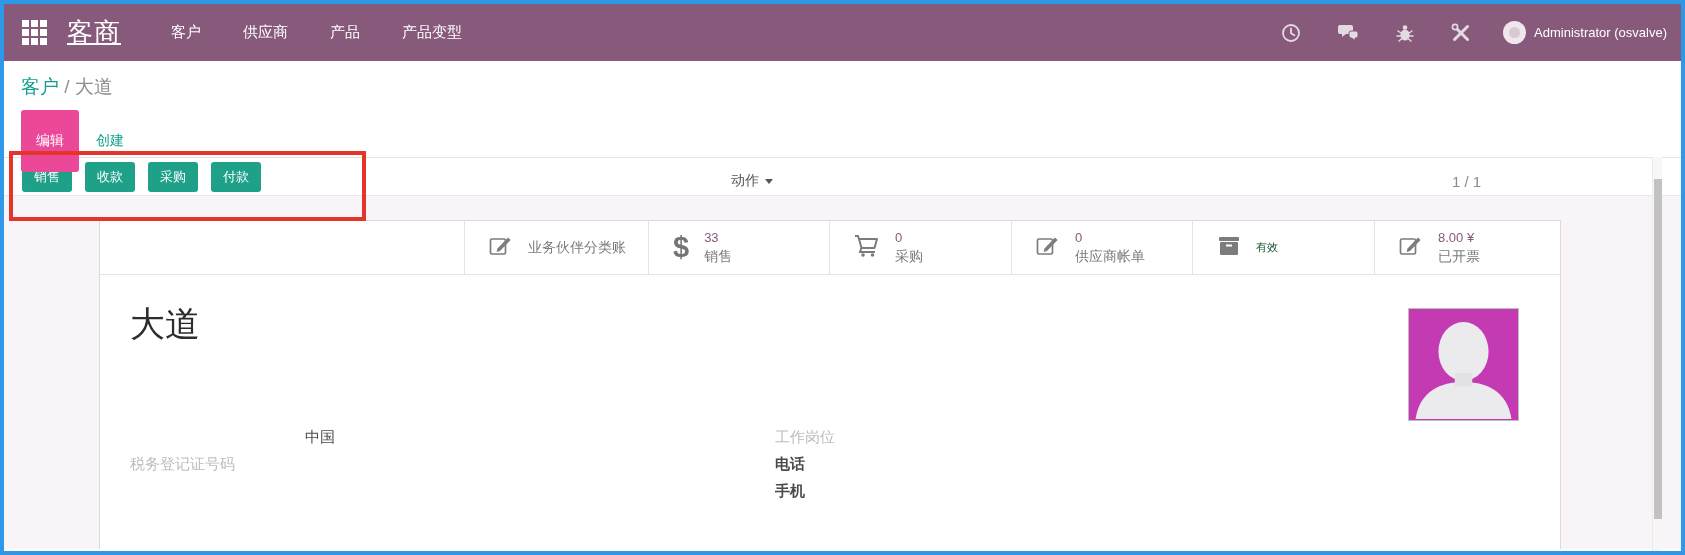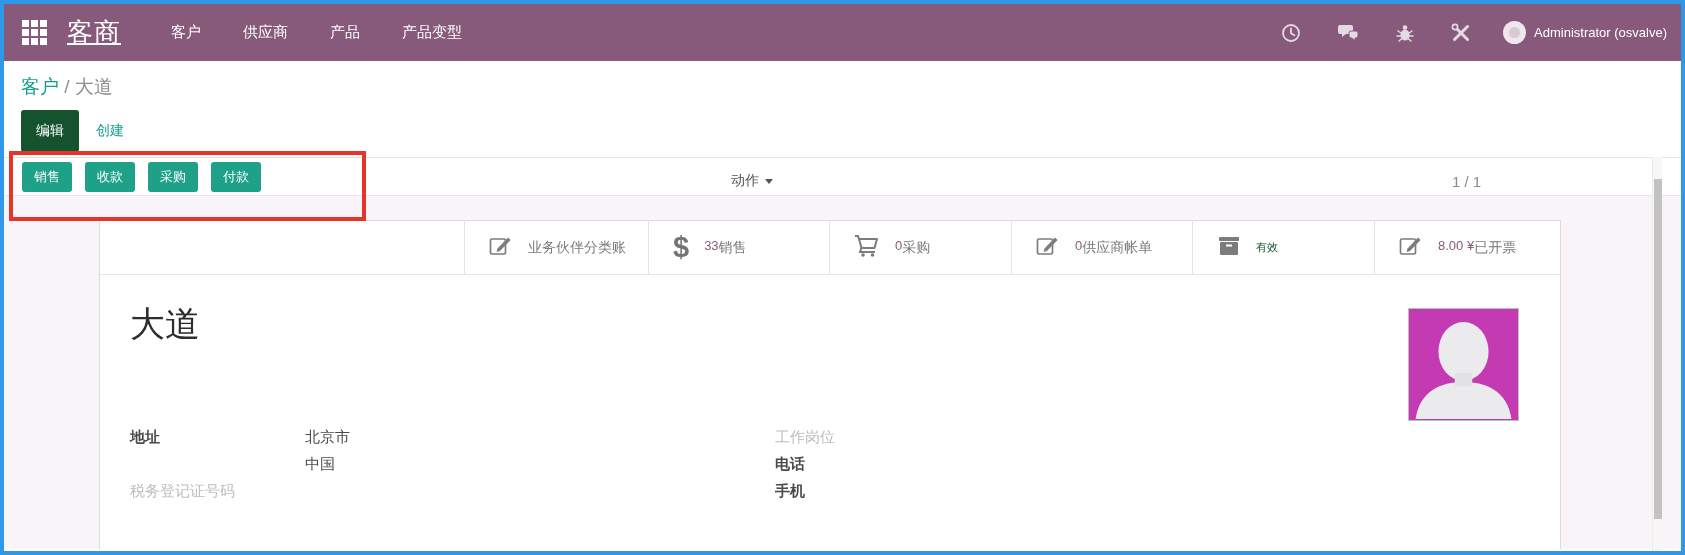--- a/index.html
+++ b/index.html
@@ -23,21 +23,21 @@
                  margin-right:8px; position:relative; }
   .user-avatar::after { content:""; position:absolute; left:6px; top:6px; width:11px; height:11px;
                  border-radius:50%; background:#d9c9d3; }
 
   
   .control-panel { position:relative; height:97px; background:#fff; border-bottom:1px solid #e4e4e4; }
   .breadcrumb { padding:13px 0 0 17px; font-size:19px; }
   .bc-link { color:#12a08f; cursor:pointer; }
   .bc-sep, .bc-current { color:#8f8f8f; }
   .cp-buttons { margin:10px 0 0 17px; display:flex; align-items:center; }
-  .btn-primary { background:#14532d; color:#fff; font-size:14px; padding:12px 15px;
+  .btn-primary { background:#ec4899; color:#fff; font-size:14px; padding:22px 15px;
                  border:none; border-radius:3px; cursor:pointer; }
   .btn-link { color:#12a08f; font-size:14px; margin-left:17px; background:none; border:none; cursor:pointer; }
   .actions-dd { position:absolute; left:727px; top:111px; font-size:14px; color:#555; cursor:pointer; }
   .caret { display:inline-block; width:0; height:0; border-left:4px solid transparent;
            border-right:4px solid transparent; border-top:5px solid #555; margin-left:6px; vertical-align:middle; }
   .pager { position:absolute; top:112px; left:1448px; display:flex; align-items:center;
            gap:16px; font-size:15px; color:#8a8a8a;flex-direction:column; }
   .pg-btn { display:flex; cursor:pointer; }
 
   
@@ -47,21 +47,21 @@
                border:none; border-radius:3px; cursor:pointer; }
 
   
   .content { position:relative; height:353px; background:#f9f4f8; }
   .sheet { position:absolute; left:95px; top:24px; width:1462px; height:329px;
            background:#fff; border:1px solid #dddadd; border-bottom:none; }
   .stat-row { display:flex; height:54px; border-bottom:1px solid #e6e3e6; }
   .stat-cell { border-left:1px solid #e6e3e6; display:flex; align-items:center;
                padding-left:24px; gap:15px; color:#7a7a7a; cursor:pointer; }
   .stat-cell.first { border-left:none; width:364px; padding:0; cursor:default; }
-  .stat-stack { display:flex; flex-direction:row; line-height:1.3; }
+  .stat-stack { display:flex; flex-direction:column; line-height:1.3; }
   .stat-value { color:#875a7b; font-size:13px; }
   .stat-label { color:#7a7a7a; font-size:14px; }
   .stat-green { color:#14532d; font-size:11px; }
   .dollar { font-size:29px; font-weight:bold; color:#757575; line-height:1; }
   .w184{width:184px;} .w181{width:181px;} .w182{width:182px;} .wlast{flex:1;}
 
   .sheet-title { margin:26px 0 0 30px; font-size:35px; color:#2d2d2d; font-weight:normal; }
 
   .avatar-box { position:absolute; left:1308px; top:87px; width:111px; height:113px;
                 background:#c43ab3; border:1px solid #bdbdbd; overflow:hidden; cursor:pointer; }
@@ -258,24 +258,20 @@
         <svg width="109" height="111" viewBox="0 0 100 100">
           <ellipse cx="50" cy="38" rx="23" ry="27" fill="#ebebee"></ellipse>
           <path d="M6 100 C10 74 29 66 50 66 C71 66 90 74 94 100 Z" fill="#ebebee"></path>
           <rect x="42" y="58" width="16" height="12" fill="#e2e2e6"></rect>
         </svg>
       </div>
 
       <div class="fields">
         <div class="col-left">
           <div class="field-row">
-            <span class="f-label">地址</span>
-            <span class="f-value">北京市</span>
-          </div>
-          <div class="field-row">
             <span class="f-label"></span>
             <span class="f-value">中国</span>
           </div>
           <div class="field-row">
             <span class="f-label muted">税务登记证号码</span>
             <span class="f-value"></span>
           </div>
         </div>
         <div class="col-right">
           <div class="field-row">

